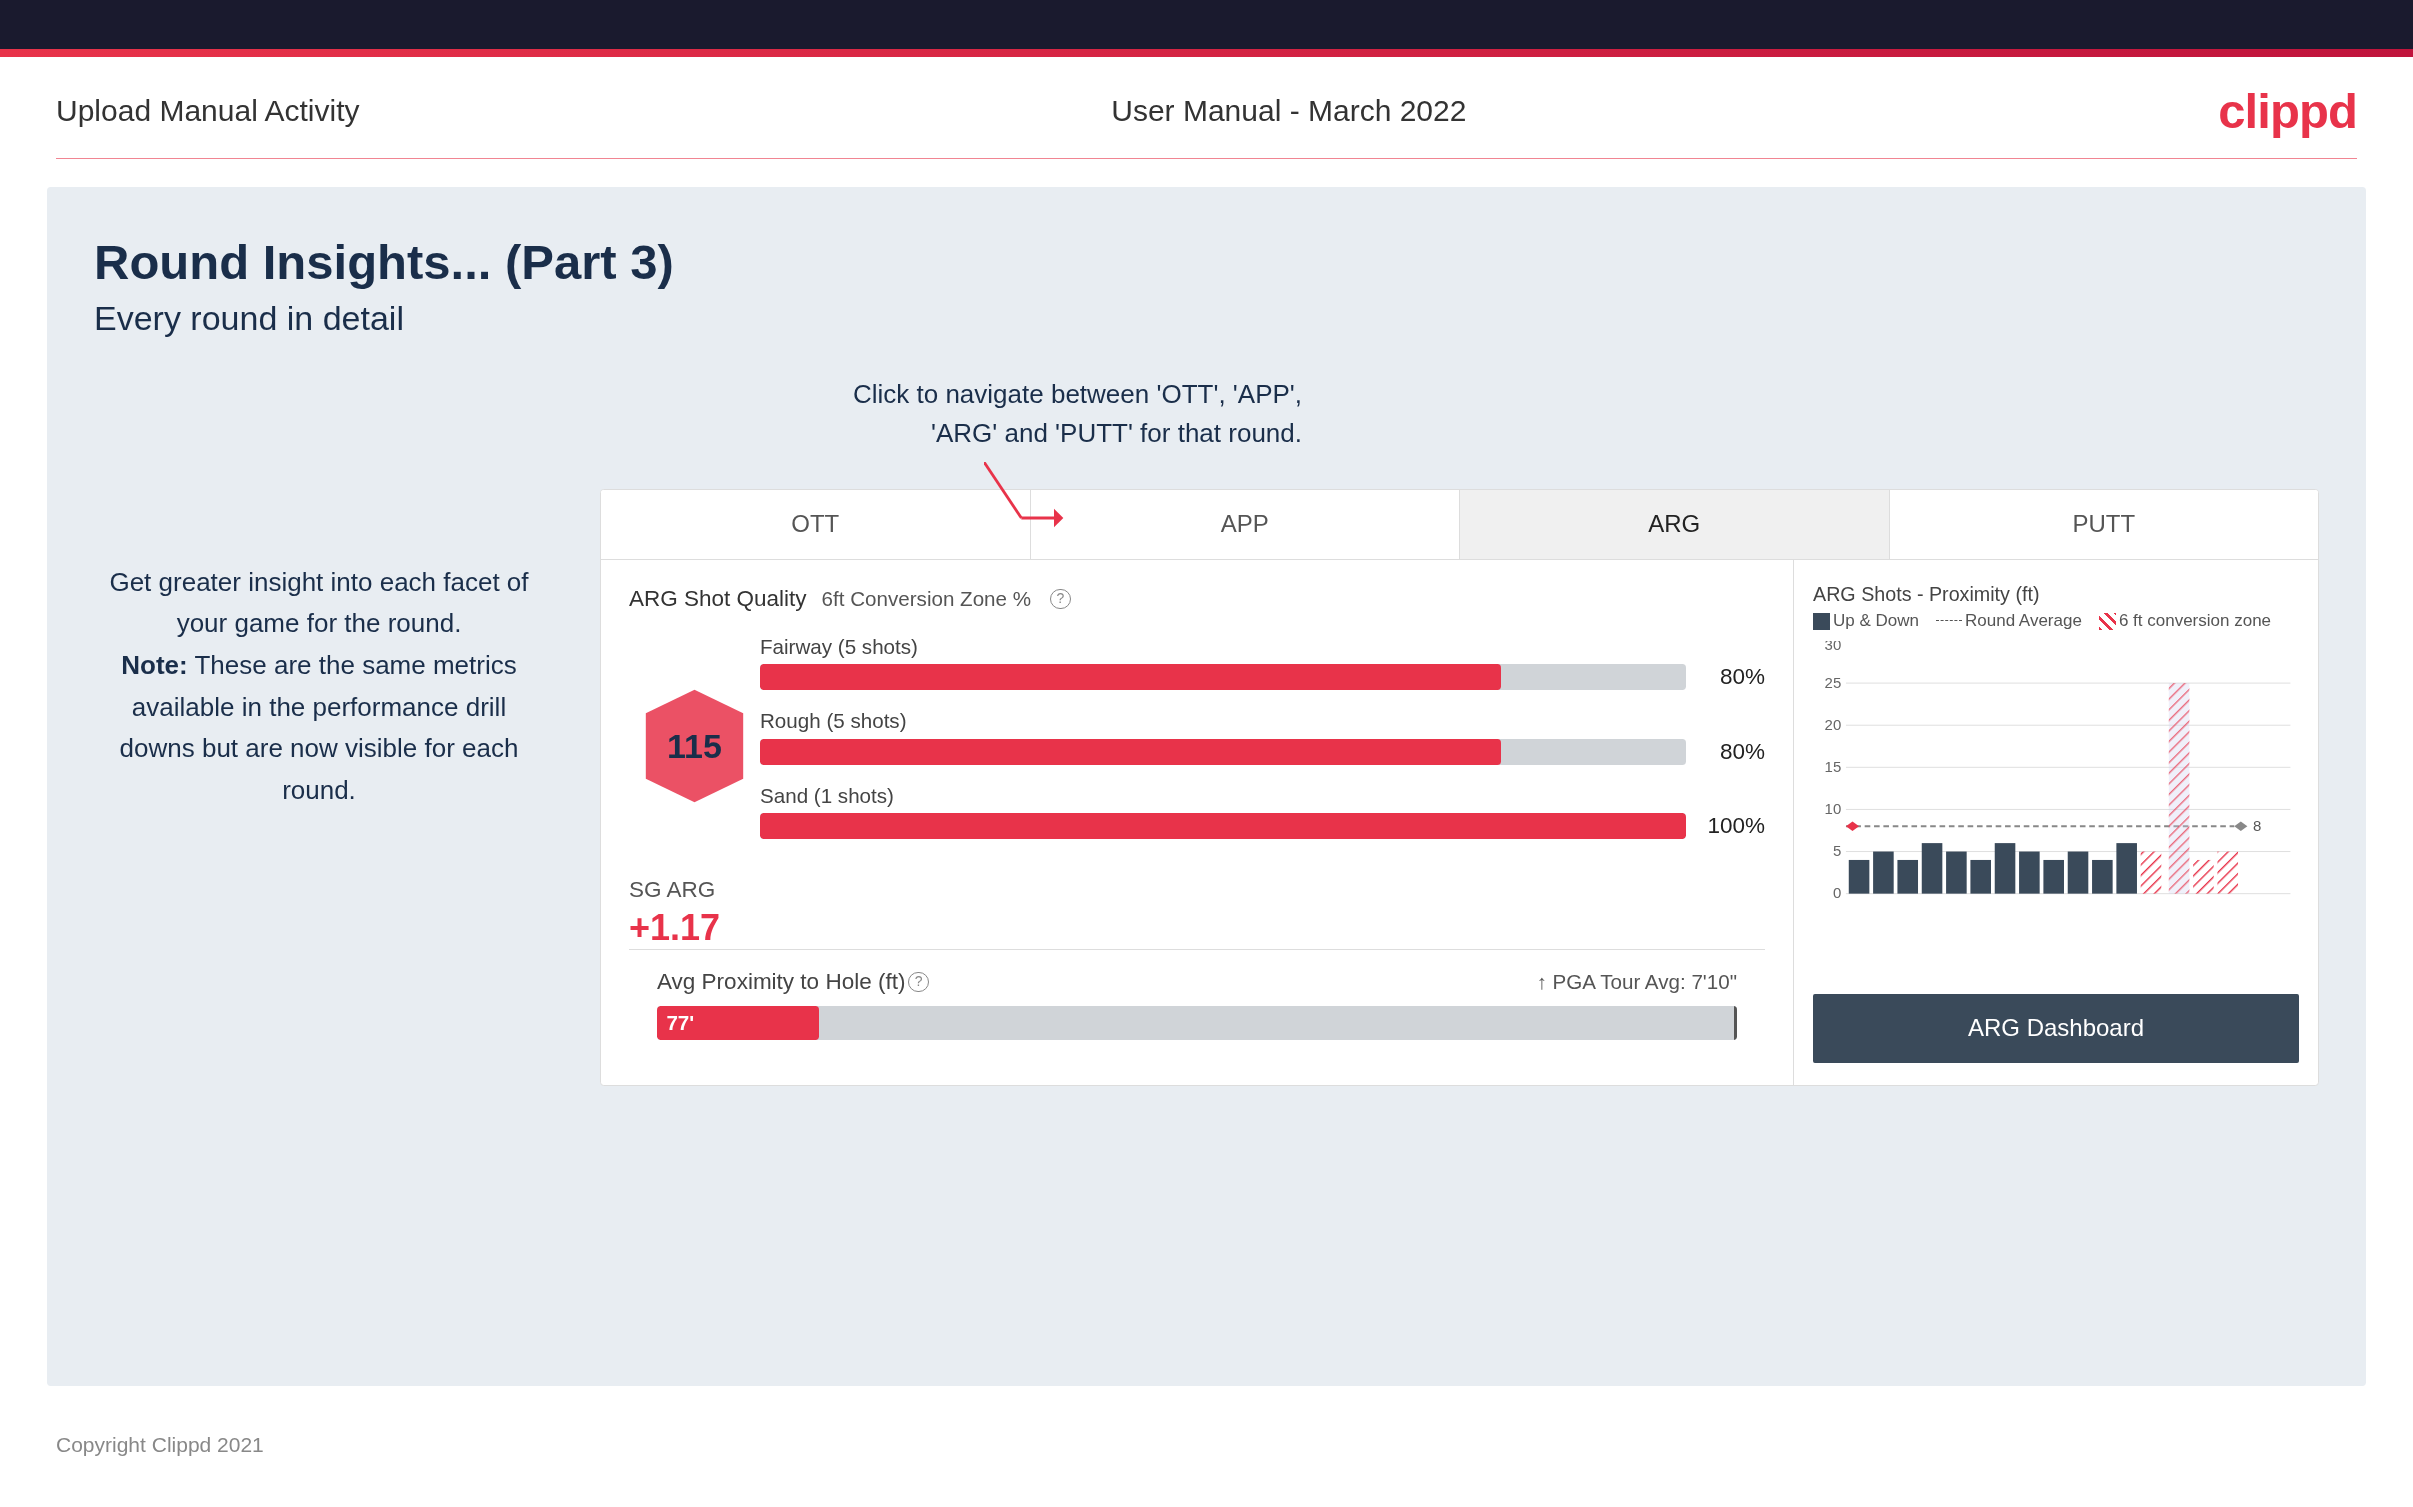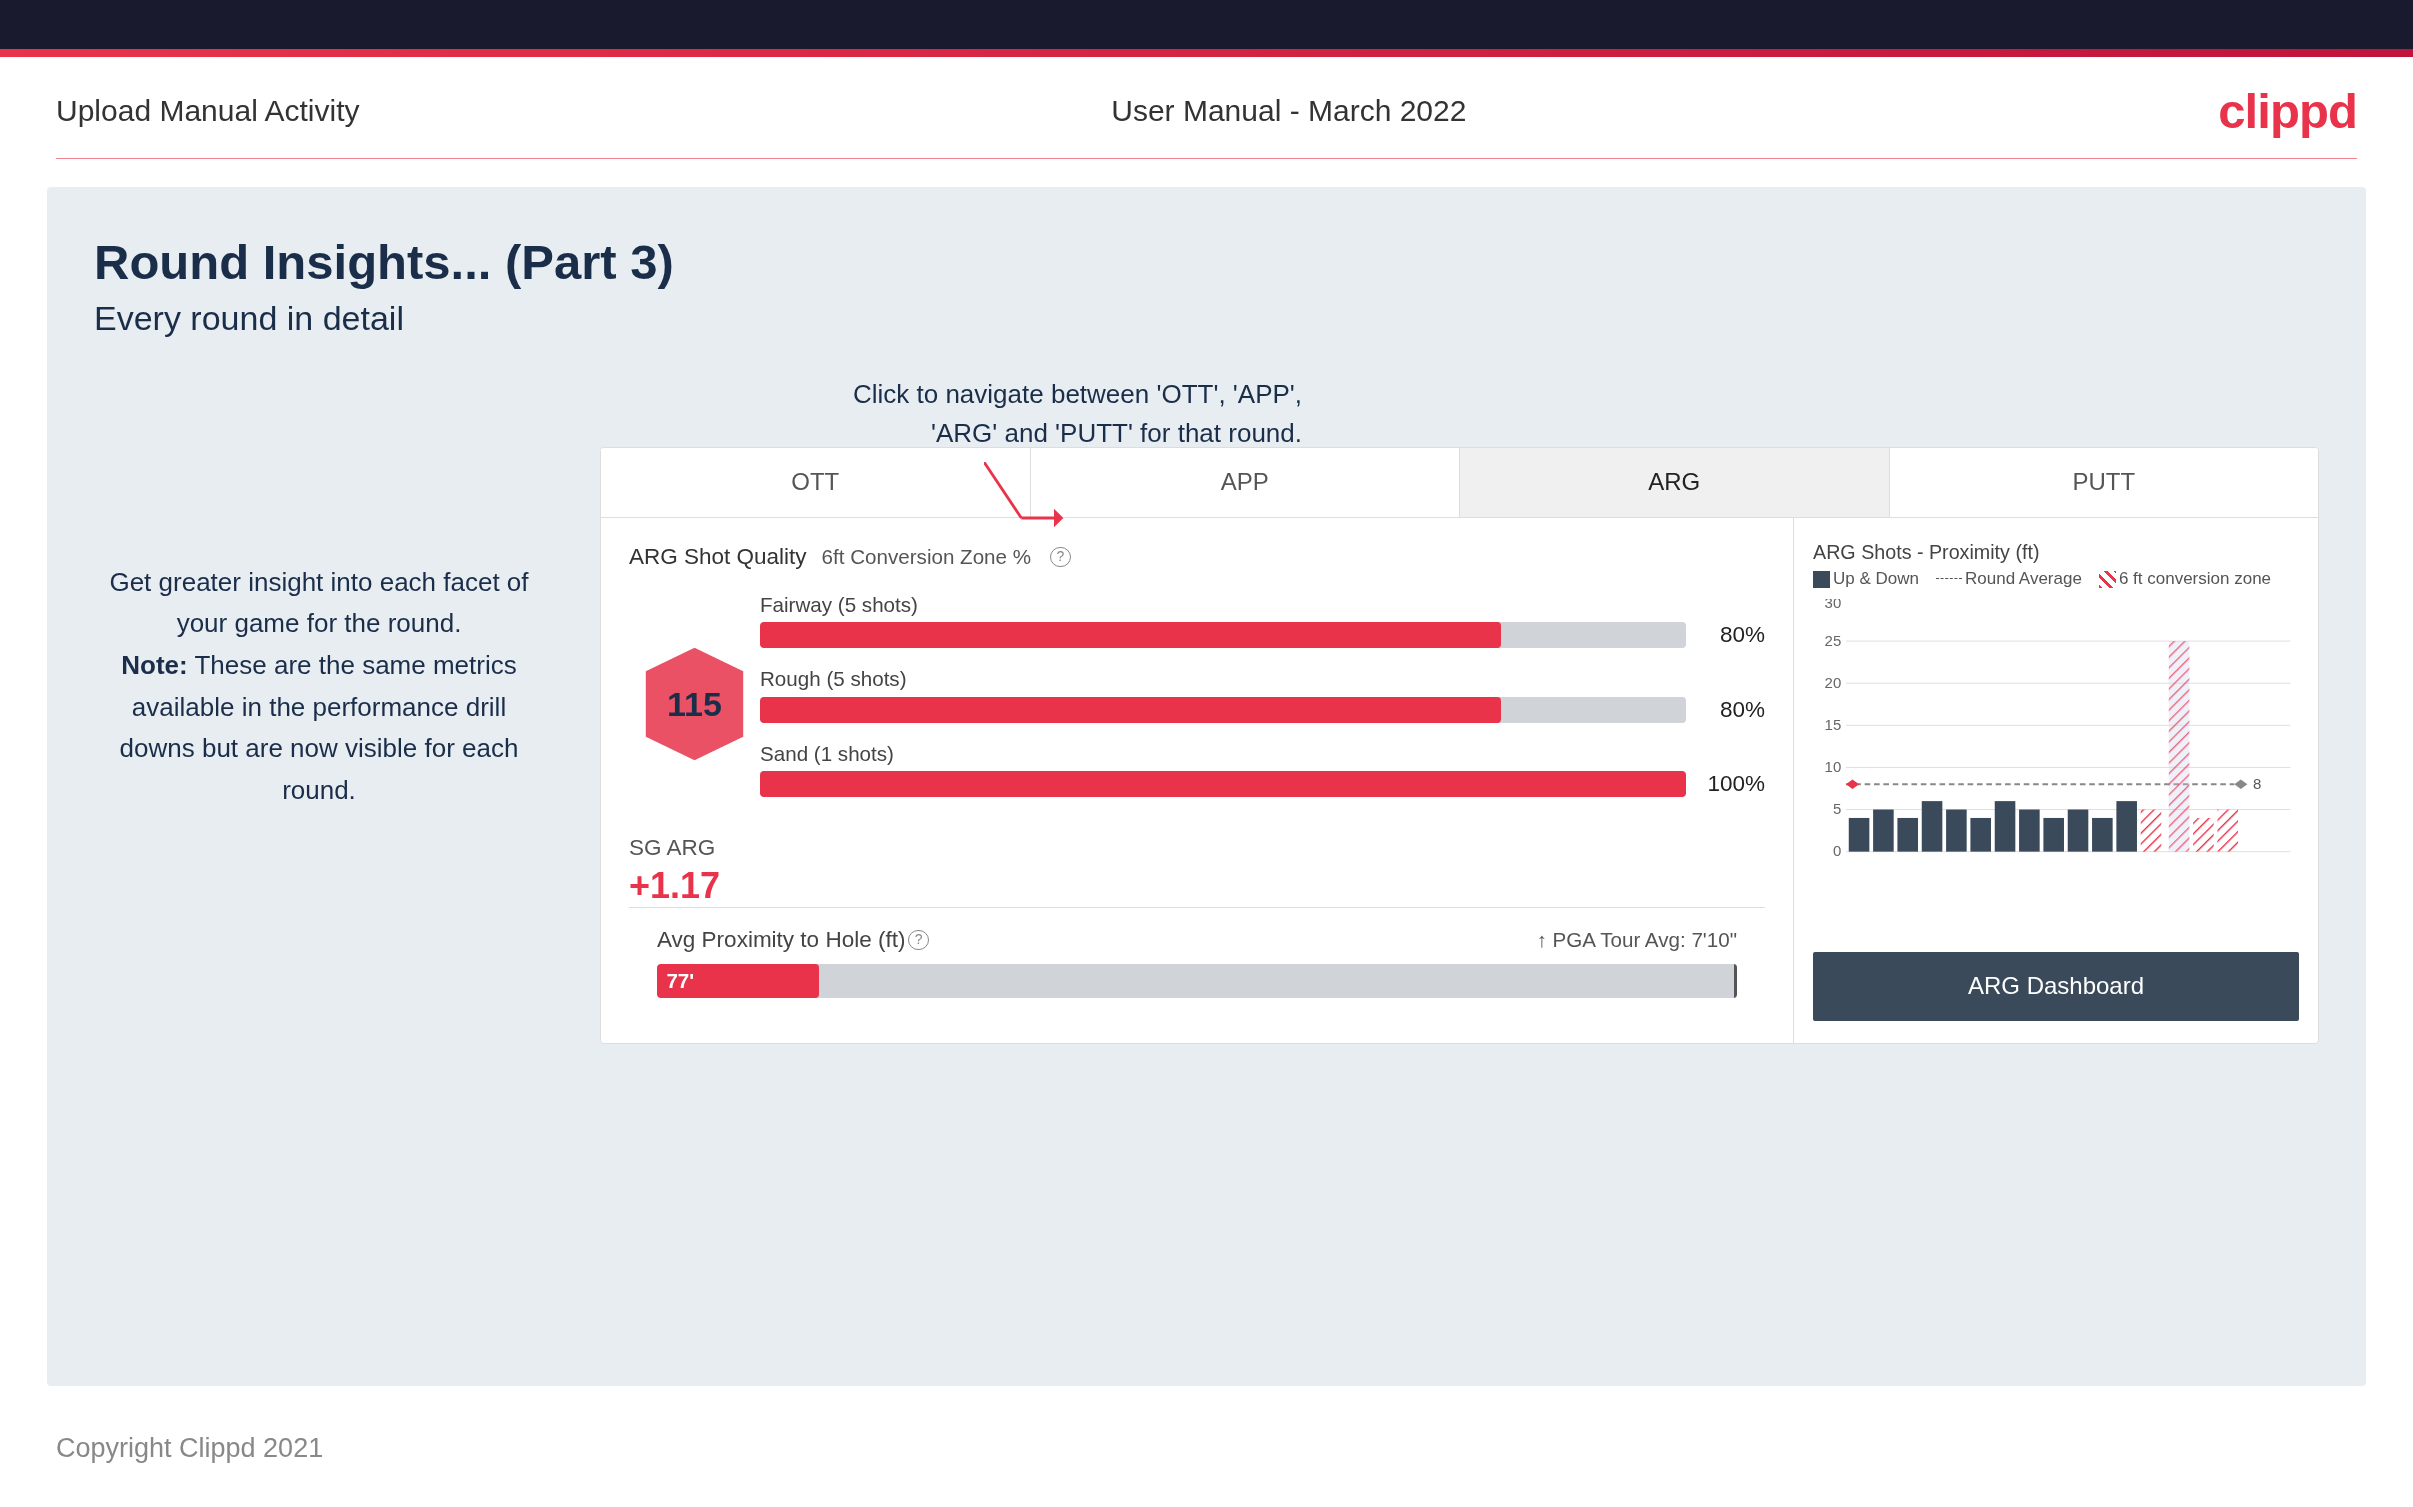--- a/index.html
+++ b/index.html
@@ -401,21 +401,21 @@
       font-size: 24px;
       font-weight: 500;
       cursor: pointer;
       border-radius: 1.9px;
       margin-top: 11.2px;
     }
 
     
     .footer {
       padding: 19px 56px;
-      font-size: 27px;
+      font-size: 21px;
       color: #888;
     }
   </style>
 </head>
 <body>
 
 <div class="top-bar"></div>
 <div class="accent-bar"></div>
 
 <div class="header">
@@ -443,21 +443,21 @@
         Click to navigate between 'OTT', 'APP',<br>'ARG' and 'PUTT' for that round.
       </div>
       
       <svg width="112" height="112" style="margin-left:206px; margin-top:9.4px;" viewBox="0 0 120 120">
         <line x1="0" y1="0" x2="40" y2="60" stroke="#e8334a" stroke-width="3"></line>
         <line x1="40" y1="60" x2="80" y2="60" stroke="#e8334a" stroke-width="3"></line>
         <polygon points="75,50 85,60 75,70" fill="#e8334a"></polygon>
       </svg>
     </div>
 
-    <div class="right-panel" style="margin-top:72px;">
+    <div class="right-panel" style="margin-top:114px;">
 
       <div class="tabs">
         <div class="tab">OTT</div>
         <div class="tab">APP</div>
         <div class="tab active">ARG</div>
         <div class="tab">PUTT</div>
       </div>
 
       <div class="panel-body">
 

